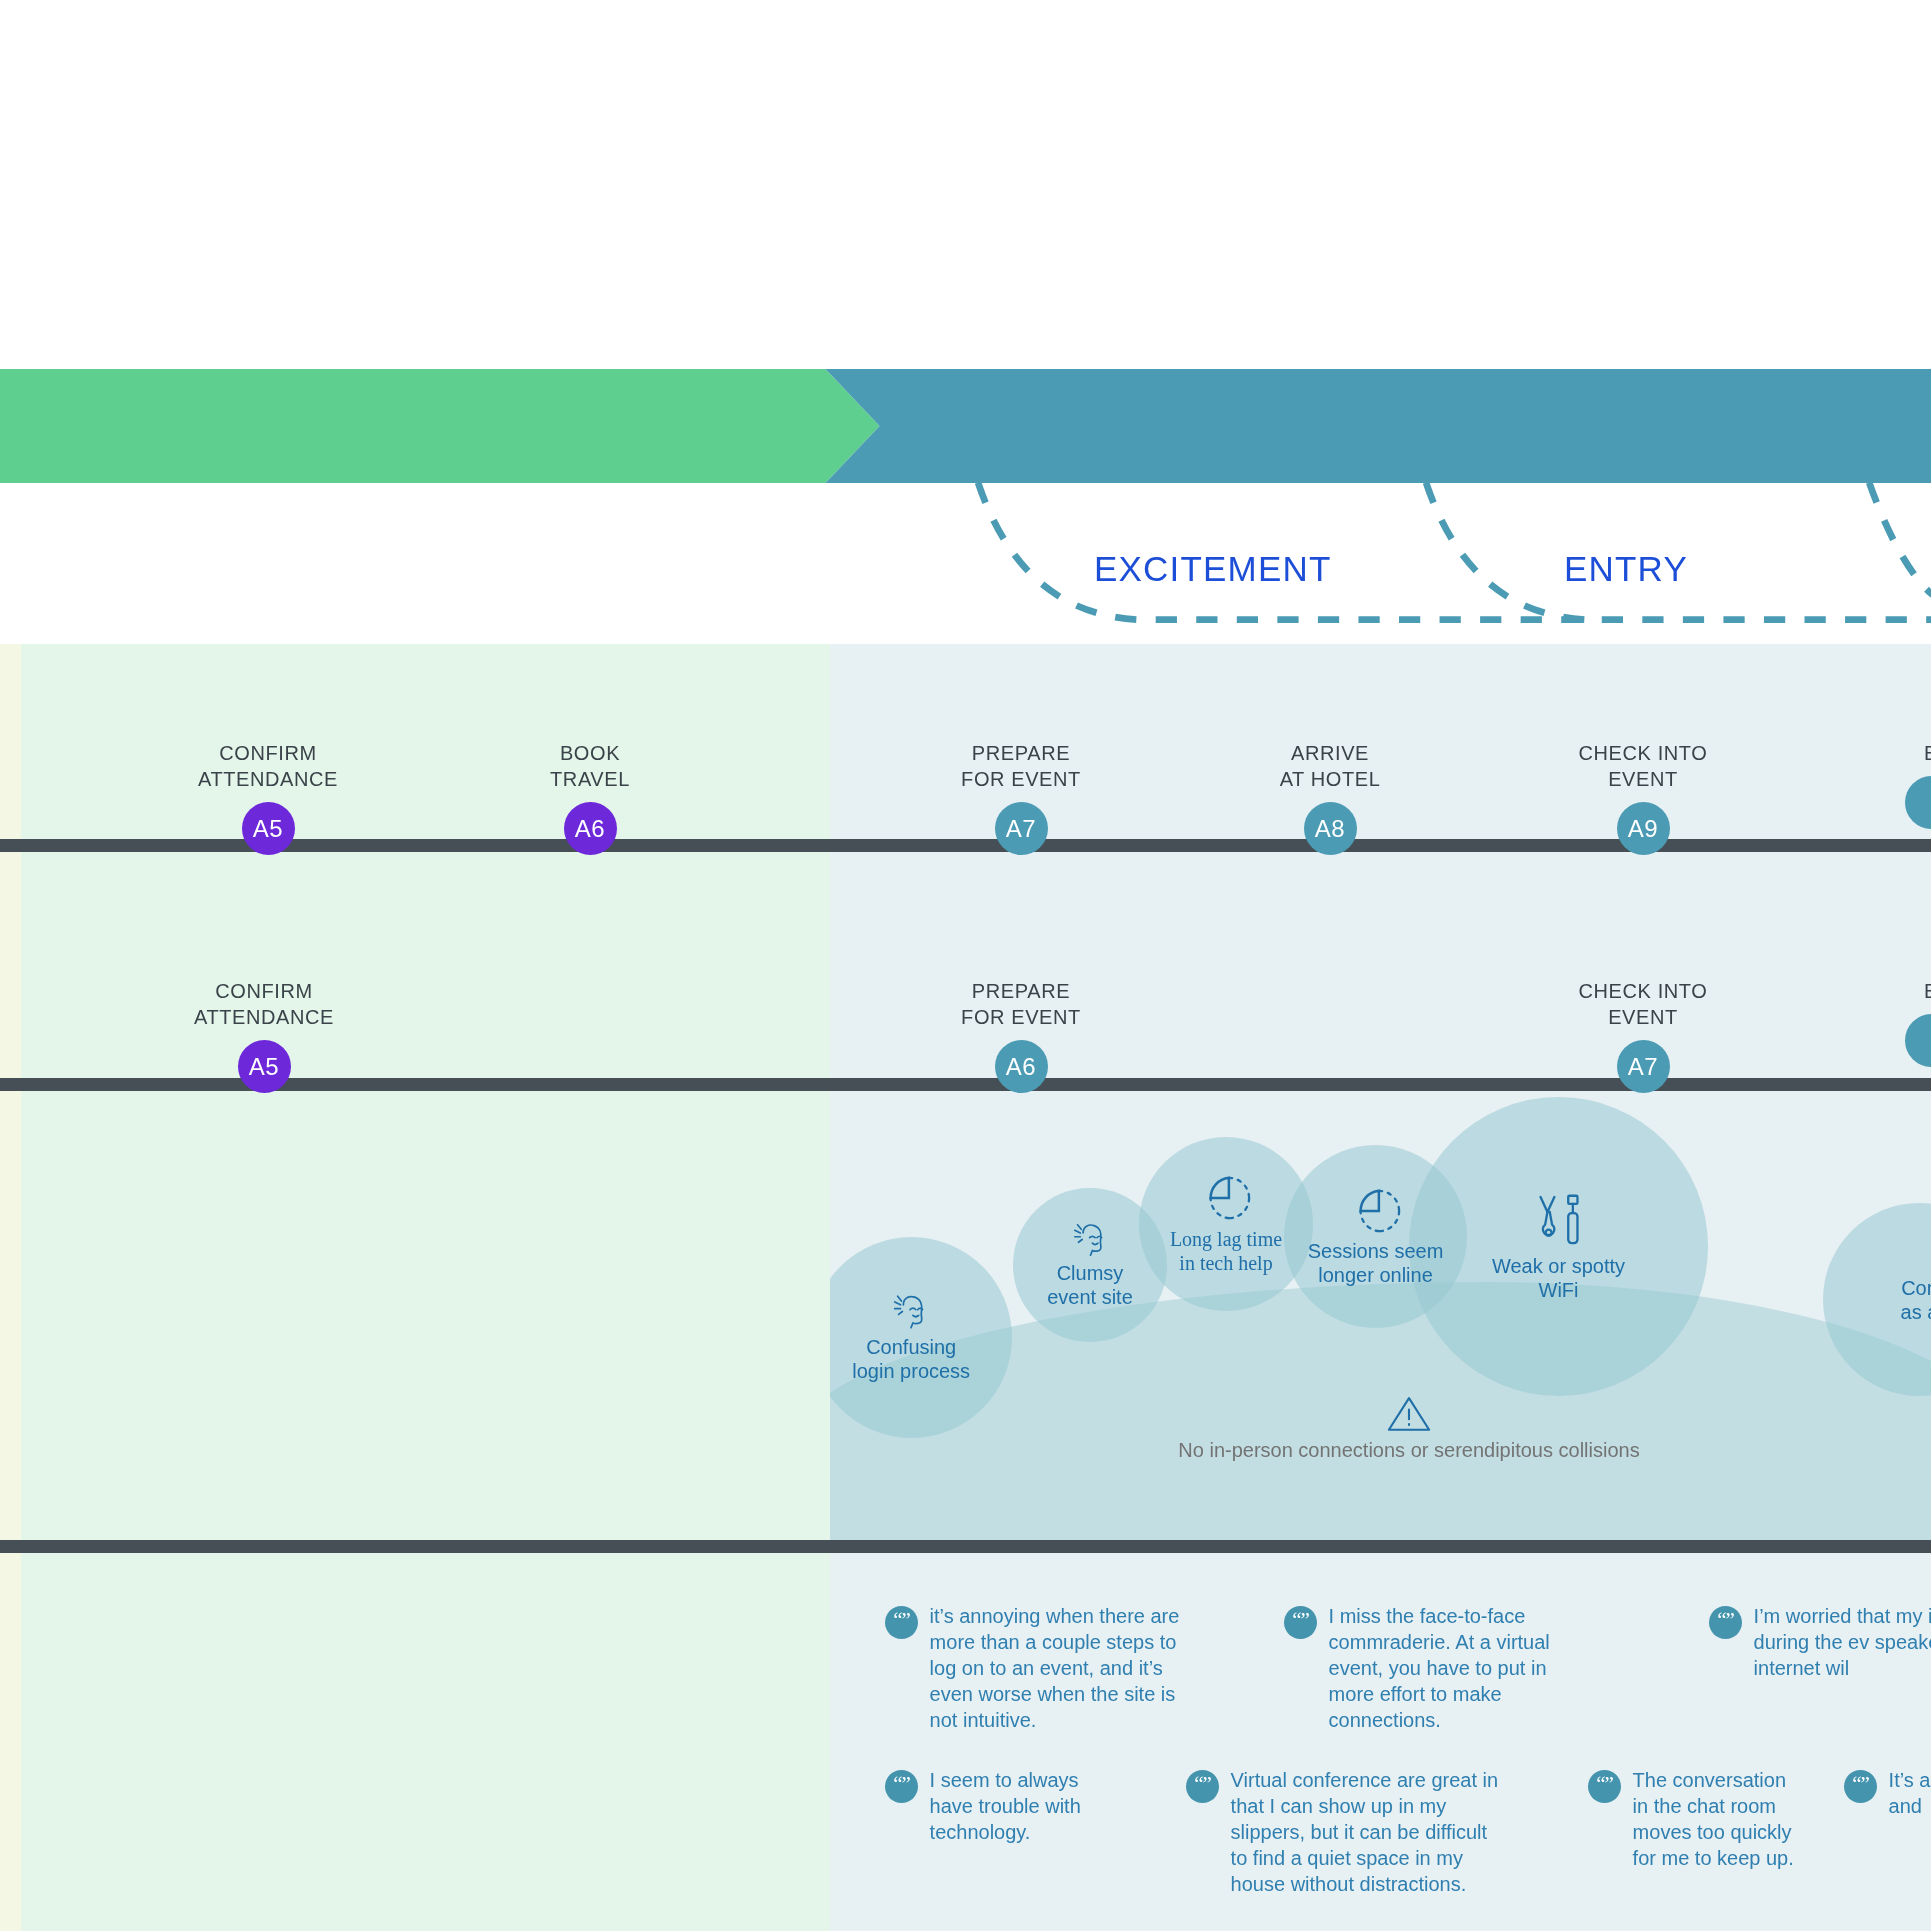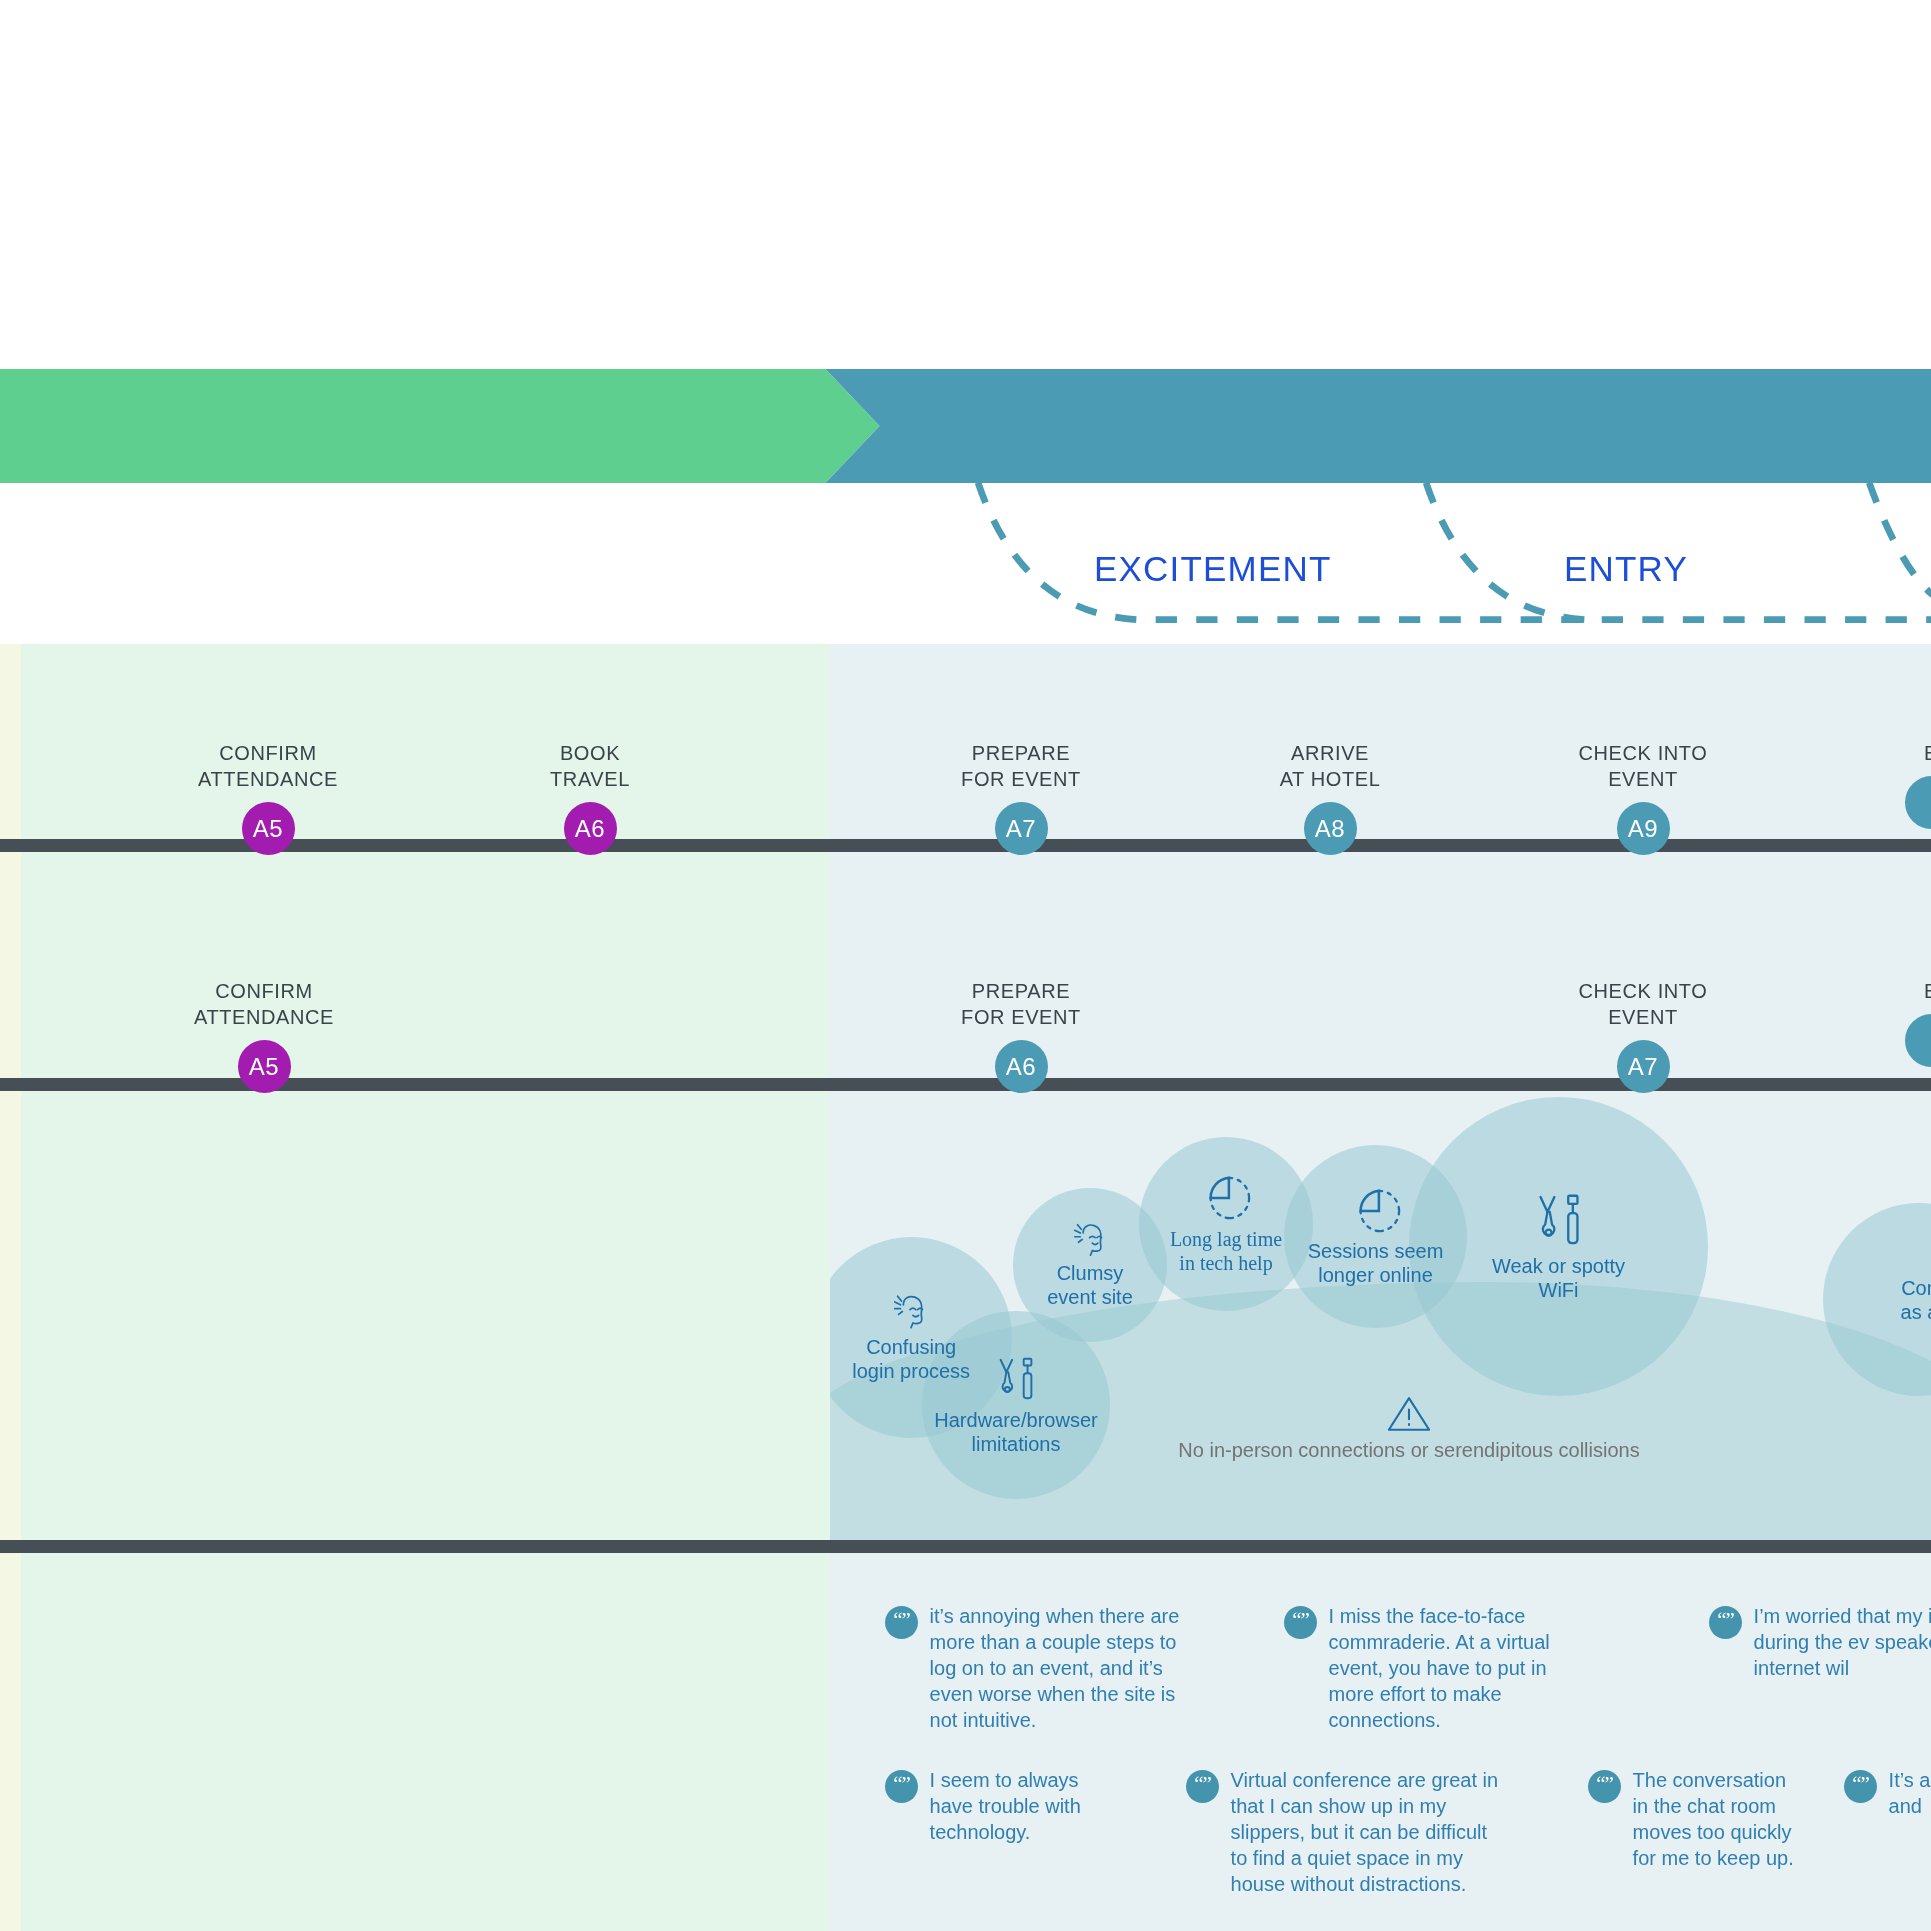--- a/index.html
+++ b/index.html
@@ -101,21 +101,21 @@
     height: 53px;
     border-radius: 50%;
     margin: 0 auto;
     display: flex;
     align-items: center;
     justify-content: center;
     color: #ffffff;
     font-size: 24px;
     letter-spacing: 0.5px;
   }
-  .tp-dot.green { background: #a21caf; }
+  .tp-dot.green { background: #6d28d9; }
   .tp-dot.blue  { background: #4b9bb4; text-align: right; }
 
   
   .bubble-layer {
     position: absolute;
     left: 830px;
     top: 1089px;
     width: 1101px;
     height: 454px;
     overflow: hidden;
@@ -304,36 +304,20 @@
               <path d="M29 18 q3 -3 5 0"></path>
           <path d="M24 24 q3 3 6 0"></path>
           <path d="M8 4 l4 5 M5 10 l6 3 M5 17 l6 0 M9 23 l4 -3"></path>
         </g>
           </svg>
       </span>
       <span class="btext">Clumsy
 event site</span>
     </div>
 
-    <div class="bubble" style="left:92px; top:222px; width:188px; height:188px;">
-      <span class="bicon">
-        <svg width="50" height="50" viewBox="0 0 52 52">
-            <g fill="none" stroke="#1f6fa8" stroke-width="2" stroke-linecap="round" stroke-linejoin="round">
-          <path d="M10 6 L16 19 M22 6 L16 19"></path>
-          <path d="M16 19 L14 30 a5 5 0 1 0 6 0 L18 19"></path>
-          <circle cx="17" cy="37" r="2.6"></circle>
-          <rect x="34" y="5" width="8" height="7" rx="1"></rect>
-          <path d="M38 12 L38 20"></path>
-          <rect x="34" y="20" width="8" height="26" rx="3"></rect>
-        </g>
-          </svg>
-      </span>
-      <span class="btext">Hardware/browser
-limitations</span>
-    </div>
 
     <div class="bubble" style="left:309px; top:48px; width:174px; height:174px;font-family:Liberation Serif, serif;">
       <span class="bicon">
         <svg width="54" height="50" viewBox="0 0 56 52">
             <g fill="none" stroke="#1f6fa8" stroke-width="2.4" stroke-linecap="round">
           <path d="M31 5 A21 21 0 0 0 12 26 L31 26 Z" stroke-width="2.6"></path>
           <path d="M31 5 A21 21 0 0 1 52 26" stroke-dasharray="3.5 6"></path>
           <path d="M52 26 A21 21 0 0 1 31 47" stroke-dasharray="3.5 6"></path>
           <path d="M31 47 A21 21 0 0 1 12 26" stroke-dasharray="3.5 6"></path>
         </g>

